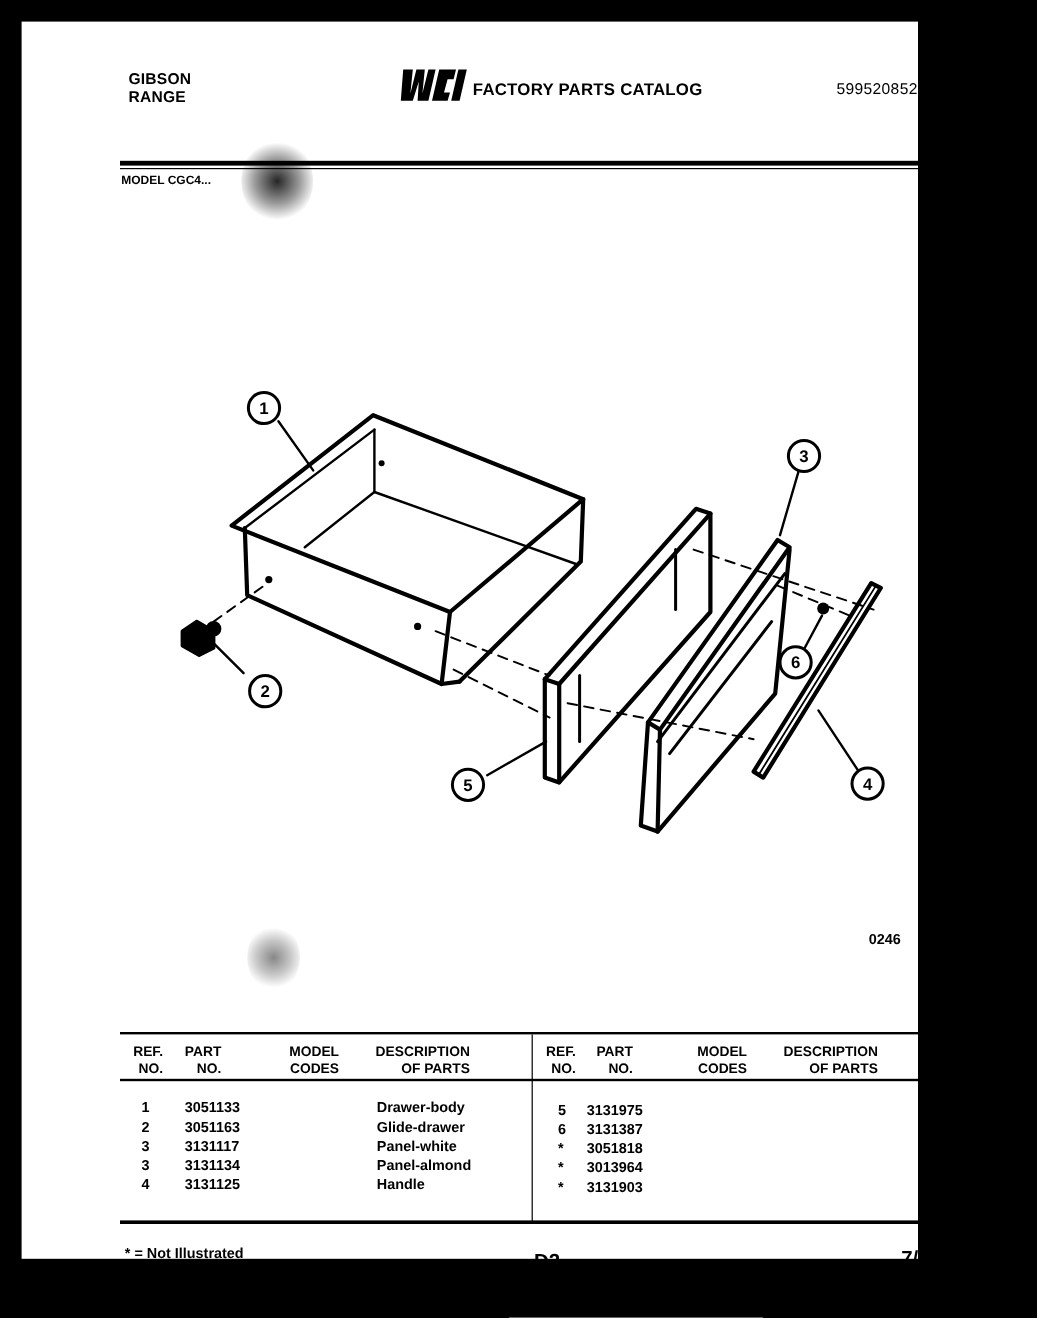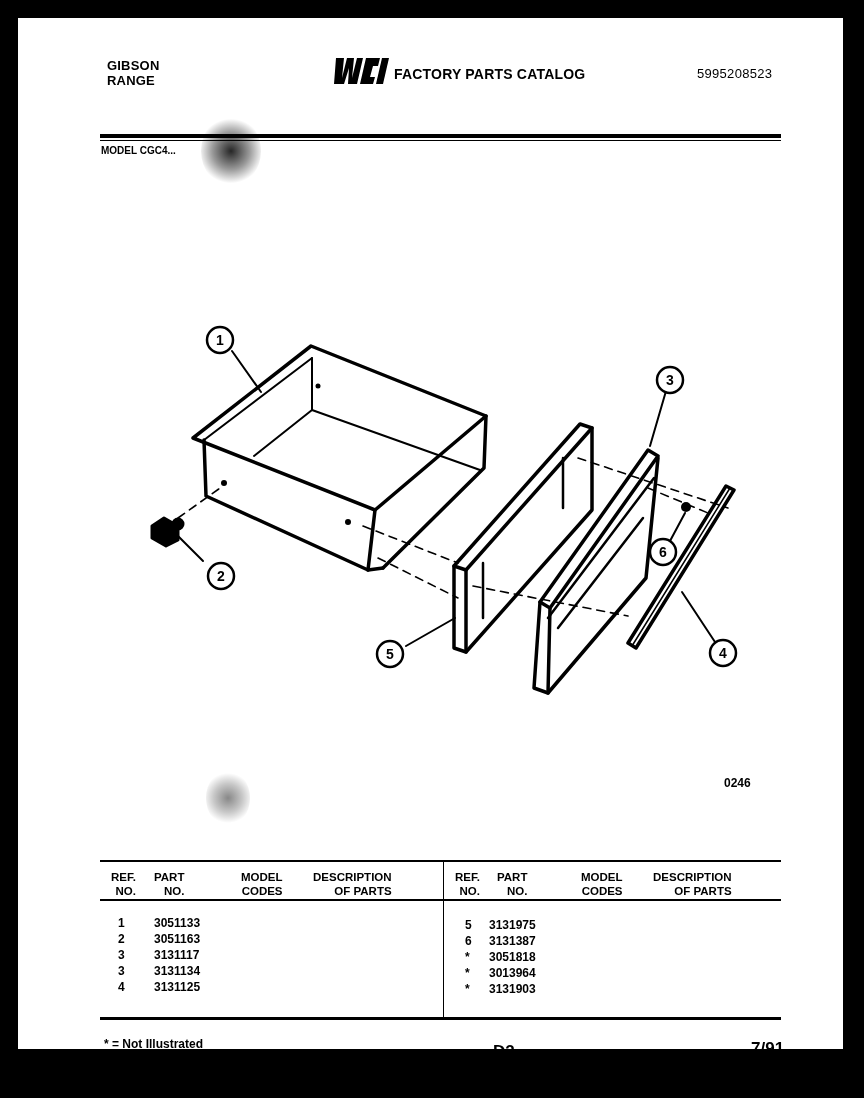--- a/index.html
+++ b/index.html
@@ -1,42 +1,42 @@
 <!DOCTYPE html>
 <html><head>
 <meta charset="utf-8">
 <style>
   html, body { margin: 0; padding: 0; }
   body {
     width: 864px; height: 1098px; background: #000; position: relative; overflow: hidden;
     font-family: "Liberation Sans", sans-serif; color: #000;
   }
   .page {
-    position: absolute; left: 18px; top: 18px; width: 825px; height: 1031px;
+    position: absolute; left: 18px; top: 18px; width: 747px; height: 1031px;
     background: #fff;
   }
   .abs { position: absolute; }
   .hdr-brand { left: 89px; top: 40px; font-weight: bold; font-size: 13px; line-height: 15px; letter-spacing: 0.2px; }
   .hdr-logo { left: 312px; top: 38px; width: 62px; height: 30px; }
   .hdr-title { left: 376px; top: 48px; font-weight: bold; font-size: 14px; letter-spacing: 0.2px; }
   .hdr-code { left: 679px; top: 48px; font-weight: normal; font-size: 13px; letter-spacing: 0.3px; }
   .rule-thick { left: 82px; top: 116px; width: 681px; height: 4px; background:#000; }
   .rule-thin  { left: 82px; top: 122px; width: 681px; height: 1px; background:#000; }
   .model { left: 83px; top: 127px; font-weight: bold; font-size: 10px; }
   .smudge { border-radius: 50%; background: radial-gradient(circle, rgba(0,0,0,0.85) 0%, rgba(0,0,0,0.4) 40%, rgba(0,0,0,0) 70%); }
   .diagram { left: 100px; top: 290px; width: 660px; height: 400px; }
   .fig-no { left: 678px; top: 758px; font-weight: bold; font-size: 12px; margin-left: 28px; }
   .tbl-top { left: 82px; top: 842px; width: 681px; height: 2px; background:#000; }
   .tbl-mid { left: 82px; top: 881px; width: 681px; height: 2px; background:#000; }
   .tbl-bot { left: 82px; top: 999px; width: 681px; height: 3px; background:#000; }
   .tbl-div { left: 425px; top: 844px; width: 1px; height: 156px; background:#000; }
   .th { font-weight: bold; font-size: 11.5px; line-height: 14px; top: 852px; text-align: right; }
   .row { font-weight: bold; font-size: 12px; line-height: 16px; }
   .foot-note { left: 86px; top: 1019px; font-weight: bold; font-size: 12px; }
-  .foot-page { left: 427px; top: 1024px; font-weight: bold; font-size: 17px; margin-left: 48px; }
+  .foot-page { left: 427px; top: 1024px; font-weight: bold; font-size: 17px; }
   .foot-date { left: 733px; top: 1021px; font-weight: bold; font-size: 17px; }
 </style>
 </head>
 <body>
 
 <div class="page">
 
   <div class="abs hdr-brand">
     <div>GIBSON</div>
     <div>RANGE</div>
@@ -191,20 +191,27 @@
     <div>3</div>
     <div>4</div>
   </div>
   <div class="abs row" style="left:136px;top:897px;">
     <div>3051133</div>
     <div>3051163</div>
     <div>3131117</div>
     <div>3131134</div>
     <div>3131125</div>
   </div>
+  <div class="abs row" style="left:296px;top:897px;">
+    <div>Drawer-body</div>
+    <div>Glide-drawer</div>
+    <div>Panel-white</div>
+    <div>Panel-almond</div>
+    <div>Handle</div>
+  </div>
 
   <div class="abs row" style="left:447px;top:899px;">
     <div>5</div>
     <div>6</div>
     <div>*</div>
     <div>*</div>
     <div>*</div>
   </div>
   <div class="abs row" style="left:471px;top:899px;">
     <div>3131975</div>

